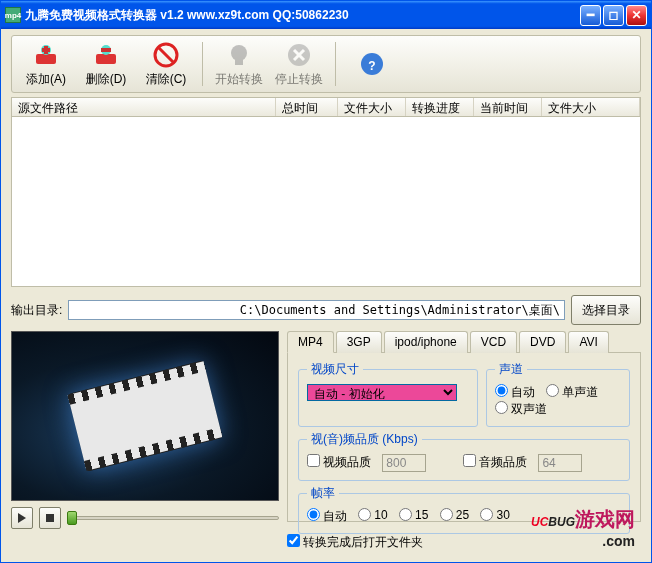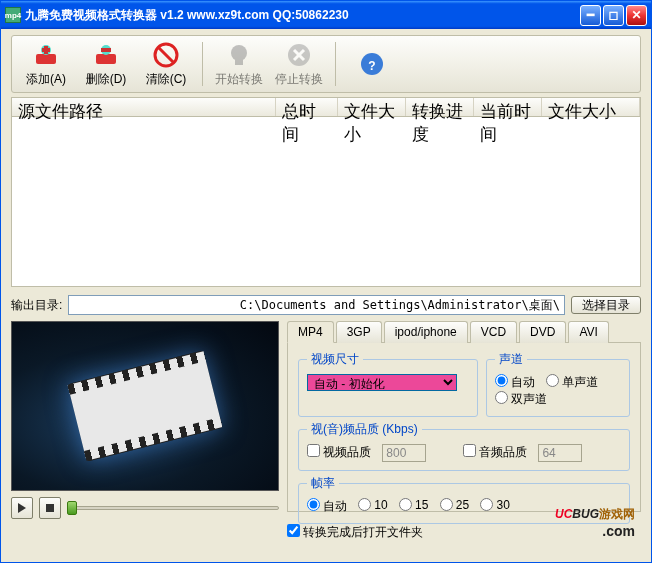--- a/index.html
+++ b/index.html
@@ -12,26 +12,26 @@
 .winbtn { width: 21px; height: 21px; background: linear-gradient(to bottom,#7ab0ff,#165bd6); border: 1px solid #fff; border-radius: 3px; color: #fff; display:flex; align-items:center; justify-content:center; font-weight:bold; cursor:pointer; }
 .winbtn.close { background: linear-gradient(to bottom,#f88,#e33,#a11); }
 .content { padding: 6px 10px 8px 10px; }
 .toolbar { height: 58px; background: linear-gradient(to bottom,#fdfdfb,#f2f1e8,#e6e4d6); border: 1px solid #bfbda8; border-radius: 3px; display: flex; align-items: center; padding: 2px 6px; gap: 4px; margin-bottom: 4px; }
 .tbtn { width: 56px; height: 50px; display:flex; flex-direction:column; align-items:center; justify-content:center; gap:2px; cursor:pointer; border:1px solid transparent; border-radius:3px; }
 .tbtn.disabled { opacity:.5; cursor:default; }
 .tbtn .ic { width:28px; height:28px; display:flex; align-items:center; justify-content:center; }
 .tbtn .lbl { font-size:12px; }
 .sep { width:1px; height:44px; background:#bfbda8; margin:0 4px; }
 .listhdr { display:flex; background:linear-gradient(to bottom,#fdfdfb,#ebe9dd); border:1px solid #bfbda8; height:20px; }
-.listhdr .col { border-right:1px solid #d6d3c3; padding:2px 6px; font-size:17px; }
+.listhdr .col { border-right:1px solid #d6d3c3; padding:2px 6px; font-size:12px; }
 .listbody { height:170px; background:#fff; border:1px solid #bfbda8; border-top:none; margin-bottom:8px; }
 .row { display:flex; align-items:center; gap:6px; margin-bottom:6px; }
 .label { font-size:12px; }
 .textinp { flex:1; height:20px; border:1px solid #7f9db9; background:#fff; padding:2px 4px; font-family:"宋体",monospace; font-size:12px;text-align:right; }
-.btn { height:18px; padding:0 10px; background:linear-gradient(to bottom,#fdfdfb,#e6e4d6); border:1px solid #7f7f6a; border-radius:3px; cursor:pointer; font-size:12px; }
+.btn { height:30px; padding:0 10px; background:linear-gradient(to bottom,#fdfdfb,#e6e4d6); border:1px solid #7f7f6a; border-radius:3px; cursor:pointer; font-size:12px; }
 .bottom { display:flex; gap:8px; }
 .preview { width:268px; }
 .preview .screen { width:268px; height:170px; background:radial-gradient(ellipse at 35% 60%, #1a3a5a 0%, #0a1826 50%, #030810 100%); border:1px solid #555; position:relative; overflow:hidden; }
 .film { position:absolute; left:50%; top:50%; transform:translate(-50%,-50%) rotate(-14deg); width:140px; height:80px; background:linear-gradient(to bottom,#222 0 12%, #e8e8e8 12% 88%, #222 88% 100%); border-radius:4px; box-shadow:0 0 24px rgba(80,160,255,.5); }
 .film::before,.film::after { content:""; position:absolute; left:0; right:0; height:10px; background:repeating-linear-gradient(to right,#222 0 6px,#e8e8e8 6px 14px); }
 .film::before{top:1px} .film::after{bottom:1px}
 .pctrl { display:flex; align-items:center; gap:6px; margin-top:6px; }
 .pbtn { width:22px; height:22px; border:1px solid #7f7f6a; background:linear-gradient(to bottom,#fdfdfb,#e6e4d6); display:flex; align-items:center; justify-content:center; cursor:pointer; border-radius:2px; }
 .slider { flex:1; height:18px; position:relative; }
 .slider .track { position:absolute; left:0; right:0; top:7px; height:4px; background:#d6d3c3; border:1px solid #a6a48f; border-radius:2px; }
@@ -45,21 +45,21 @@
 legend { color:#0046c8; padding:0 4px; font-size:12px; }
 .select { height:17px; border:1px solid #0369a1; background:#ec4899; font-size:12px; padding:1px 2px; }
 .radio,.check { display:inline-flex; align-items:flex-start; gap:3px; margin-right:8px; font-size:12px; }
 .radio input,.check input { margin:0; }
 .numro { width:44px; height:18px; border:1px solid #a6a48f; background:#ece9d8; color:#888; padding:1px 3px; font-size:12px; }
 .fsrow { display:flex; gap:8px; }
 .fsrow > fieldset:first-child { flex: 0 0 180px; }
 .fsrow > fieldset:last-child { flex: 1; }
 .finalrow { margin-top:12px; display:flex; align-items:center; }
 .watermark { position:absolute; right:16px; bottom:10px; font-size:20px; font-weight:bold; font-style:italic; font-family:Arial,sans-serif; pointer-events:none; }
-.watermark .uc { color:#e02; } .watermark .bug{color:#222} .watermark .cn{color:#a16207; font-size:12px; font-style:normal;}
+.watermark .uc { color:#e02; } .watermark .bug{color:#222} .watermark .cn{color:#be185d; font-size:20px; font-style:normal;}
 .watermark .com{display:block; text-align:right; color:#222; font-size:14px; font-style:normal;}
 </style>
 </head>
 <body>
 
 <div class="window">
   <div class="titlebar">
     <div class="appicon">mp4</div>
     <div class="title">九腾免费视频格式转换器  v1.2    www.xz9t.com QQ:50862230</div>
     <div class="winbtns">

